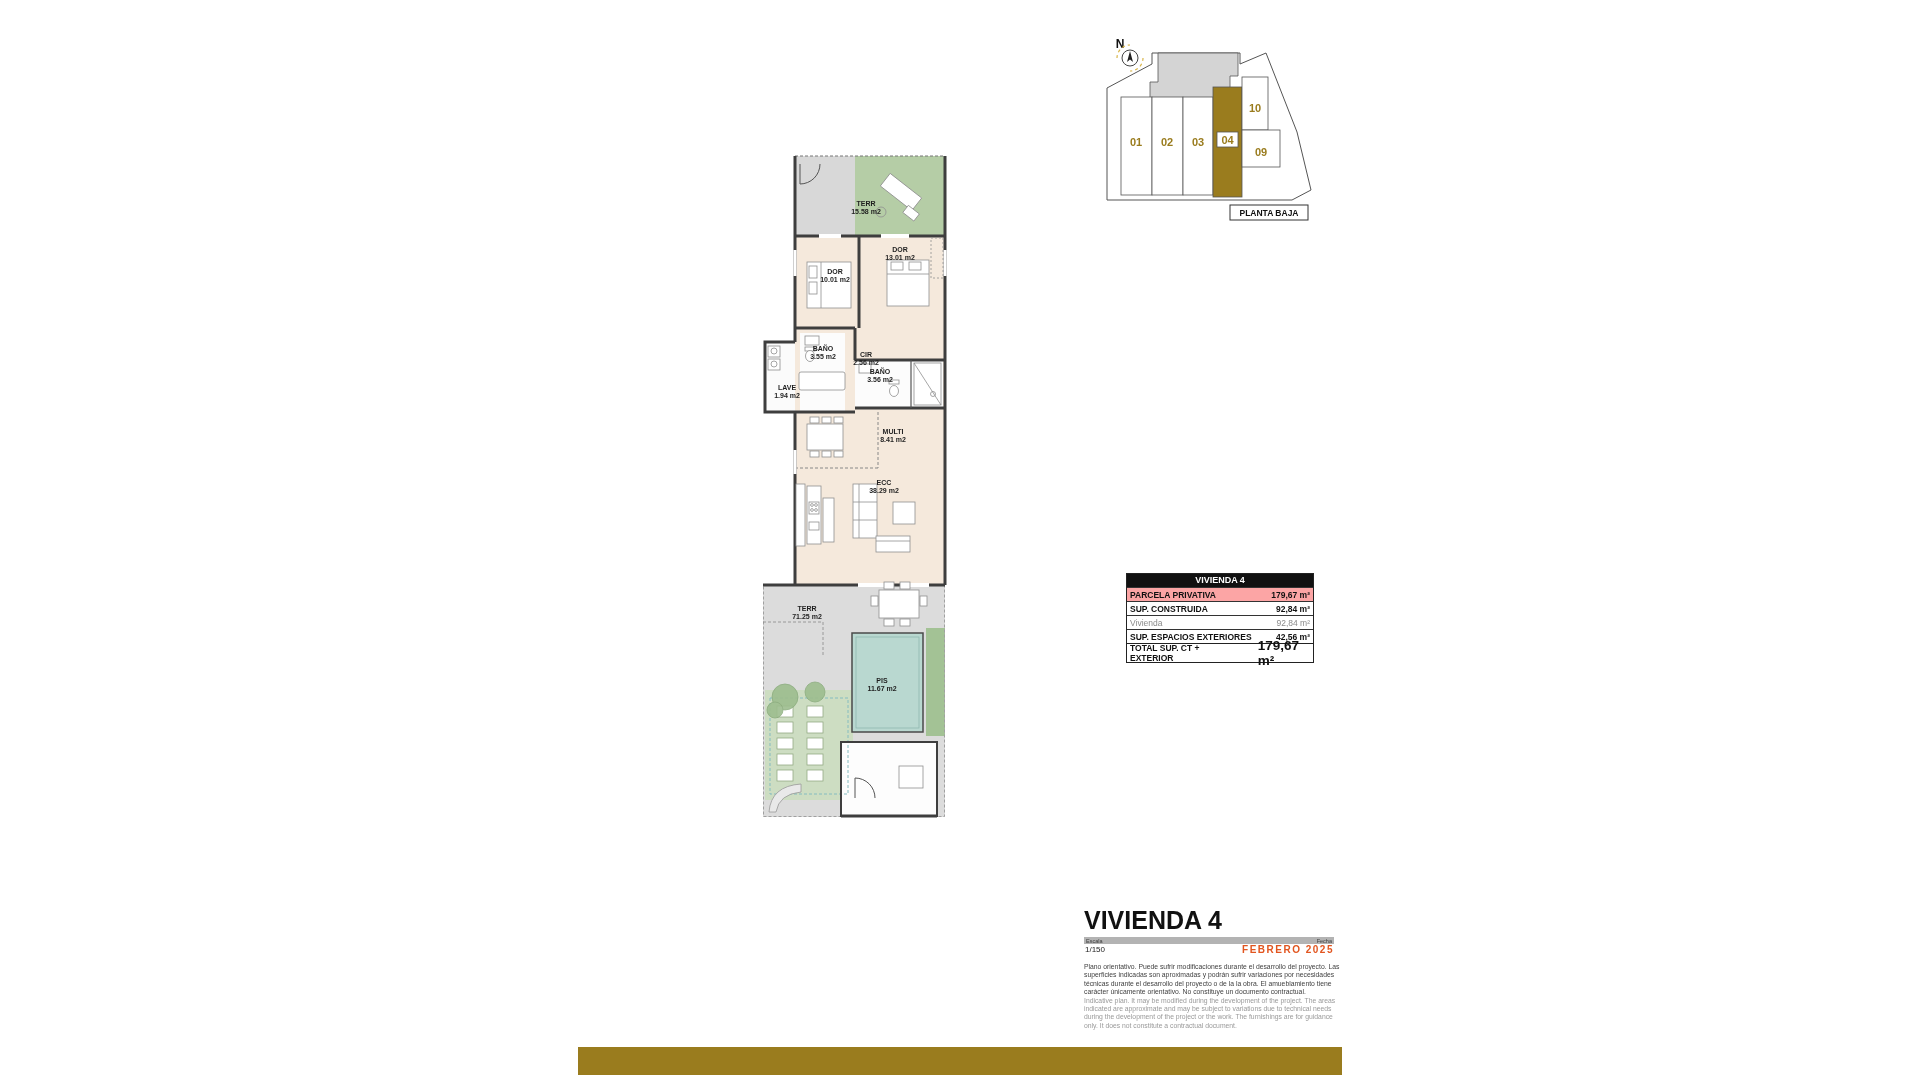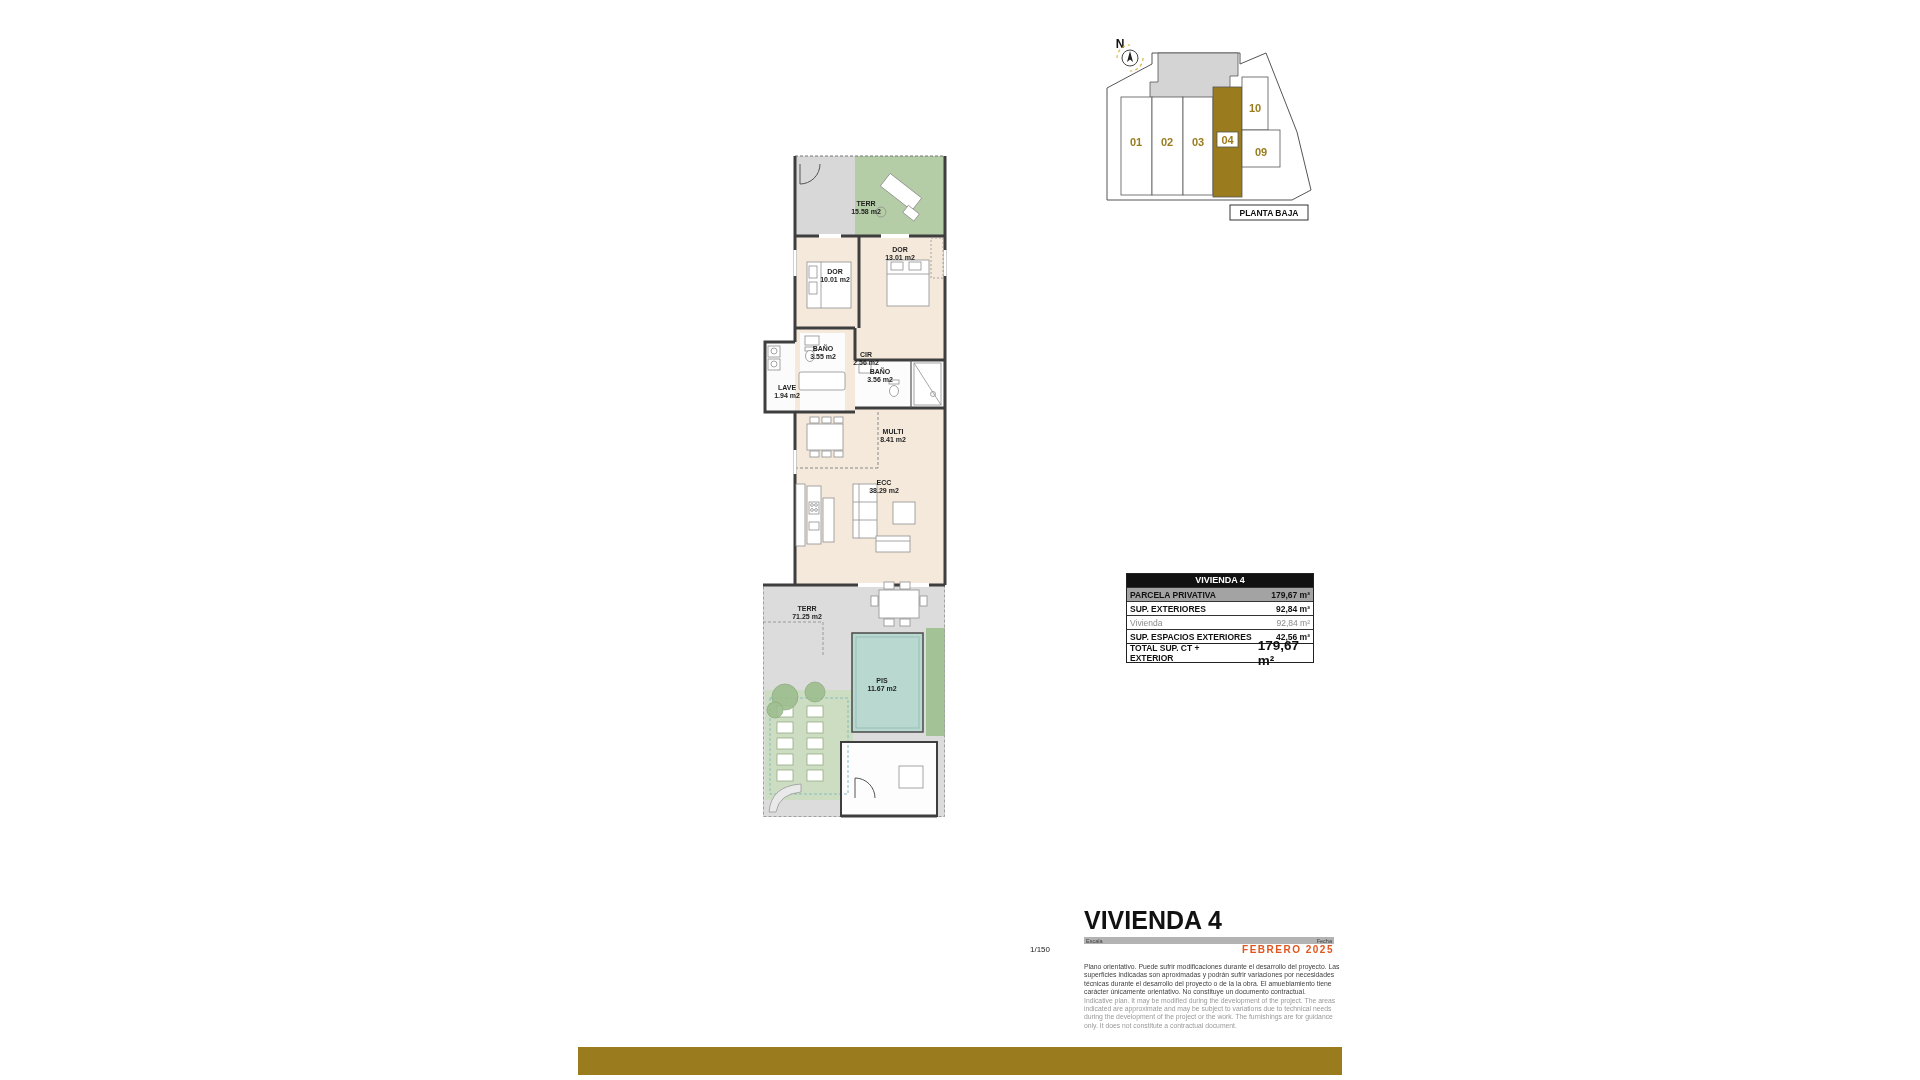--- a/index.html
+++ b/index.html
@@ -11,32 +11,32 @@
     font-weight:bold;font-size:7px;line-height:8px;color:#1f1f1f;white-space:nowrap;}
   .room-label span{display:block;}
 
   
   .sum-table{position:absolute;left:1126px;top:573px;width:186px;border:1px solid #222;
     font-size:8.5px;color:#111;background:#fff;}
   .sum-table .t-head{background:#111;color:#fff;font-weight:bold;text-align:center;
     font-size:9px;line-height:13px;height:13px;}
   .t-row{display:flex;justify-content:space-between;align-items:center;height:13px;
     padding:0 3px;border-top:1px solid #333;font-weight:bold;}
-  .t-row.shaded{background:#a3a3a3;}
+  .t-row.shaded{background:#fca5a5;}
   .t-row.muted{font-weight:normal;color:#8a8a8a;}
   .t-row.total{height:18px;border-top:1.5px solid #222;gap:30px;}
   .t-row.total .t-val{font-size:13.5px;}
 
   
   .tb-title{position:absolute;left:1084px;top:906px;font-size:25px;font-weight:bold;
     color:#111;letter-spacing:0px;}
   .tb-bar{position:absolute;left:1084px;top:937px;width:250px;height:7px;background:#b3b3b3;
     display:flex;justify-content:space-between;align-items:center;font-size:5.5px;
     color:#3c3c3c;padding:0 2px;box-sizing:border-box;}
-  .tb-scale{position:absolute;left:1030px;top:945px;font-size:8px;color:#222;}
+  .tb-scale{position:absolute;left:1085px;top:945px;font-size:8px;color:#222;}
   .tb-date{position:absolute;left:1084px;top:944px;width:250px;text-align:right;
     font-size:10px;font-weight:bold;letter-spacing:1.5px;color:#e2551f;}
   .tb-disc{position:absolute;left:1084px;top:963px;width:263px;font-size:6.8px;line-height:8.4px;}
   .tb-disc .es{color:#3f3f3f;margin:0;}
   .tb-disc .en{color:#9a9a9a;margin:0;}
 
   .gold-bar{position:absolute;left:578px;top:1047px;width:764px;height:28px;background:#9a7c1e;}
 
   svg text{font-family:"Liberation Sans",sans-serif;}
 </style>
@@ -301,21 +301,21 @@
     <text x="179" y="196" font-size="8.5" font-weight="bold" fill="#111" text-anchor="middle">PLANTA BAJA</text>
   </svg>
 
   <div class="sum-table">
     <div class="t-head">VIVIENDA 4</div>
     <div class="t-row shaded">
       <span class="t-lbl">PARCELA PRIVATIVA</span>
       <span class="t-val">179,67 m²</span>
     </div>
     <div class="t-row">
-      <span class="t-lbl">SUP. EXTERIORES</span>
+      <span class="t-lbl">SUP. CONSTRUIDA</span>
       <span class="t-val">92,84 m²</span>
     </div>
     <div class="t-row muted">
       <span class="t-lbl">Vivienda</span>
       <span class="t-val">92,84 m²</span>
     </div>
     <div class="t-row">
       <span class="t-lbl">SUP. ESPACIOS EXTERIORES</span>
       <span class="t-val">42,56 m²</span>
     </div>

